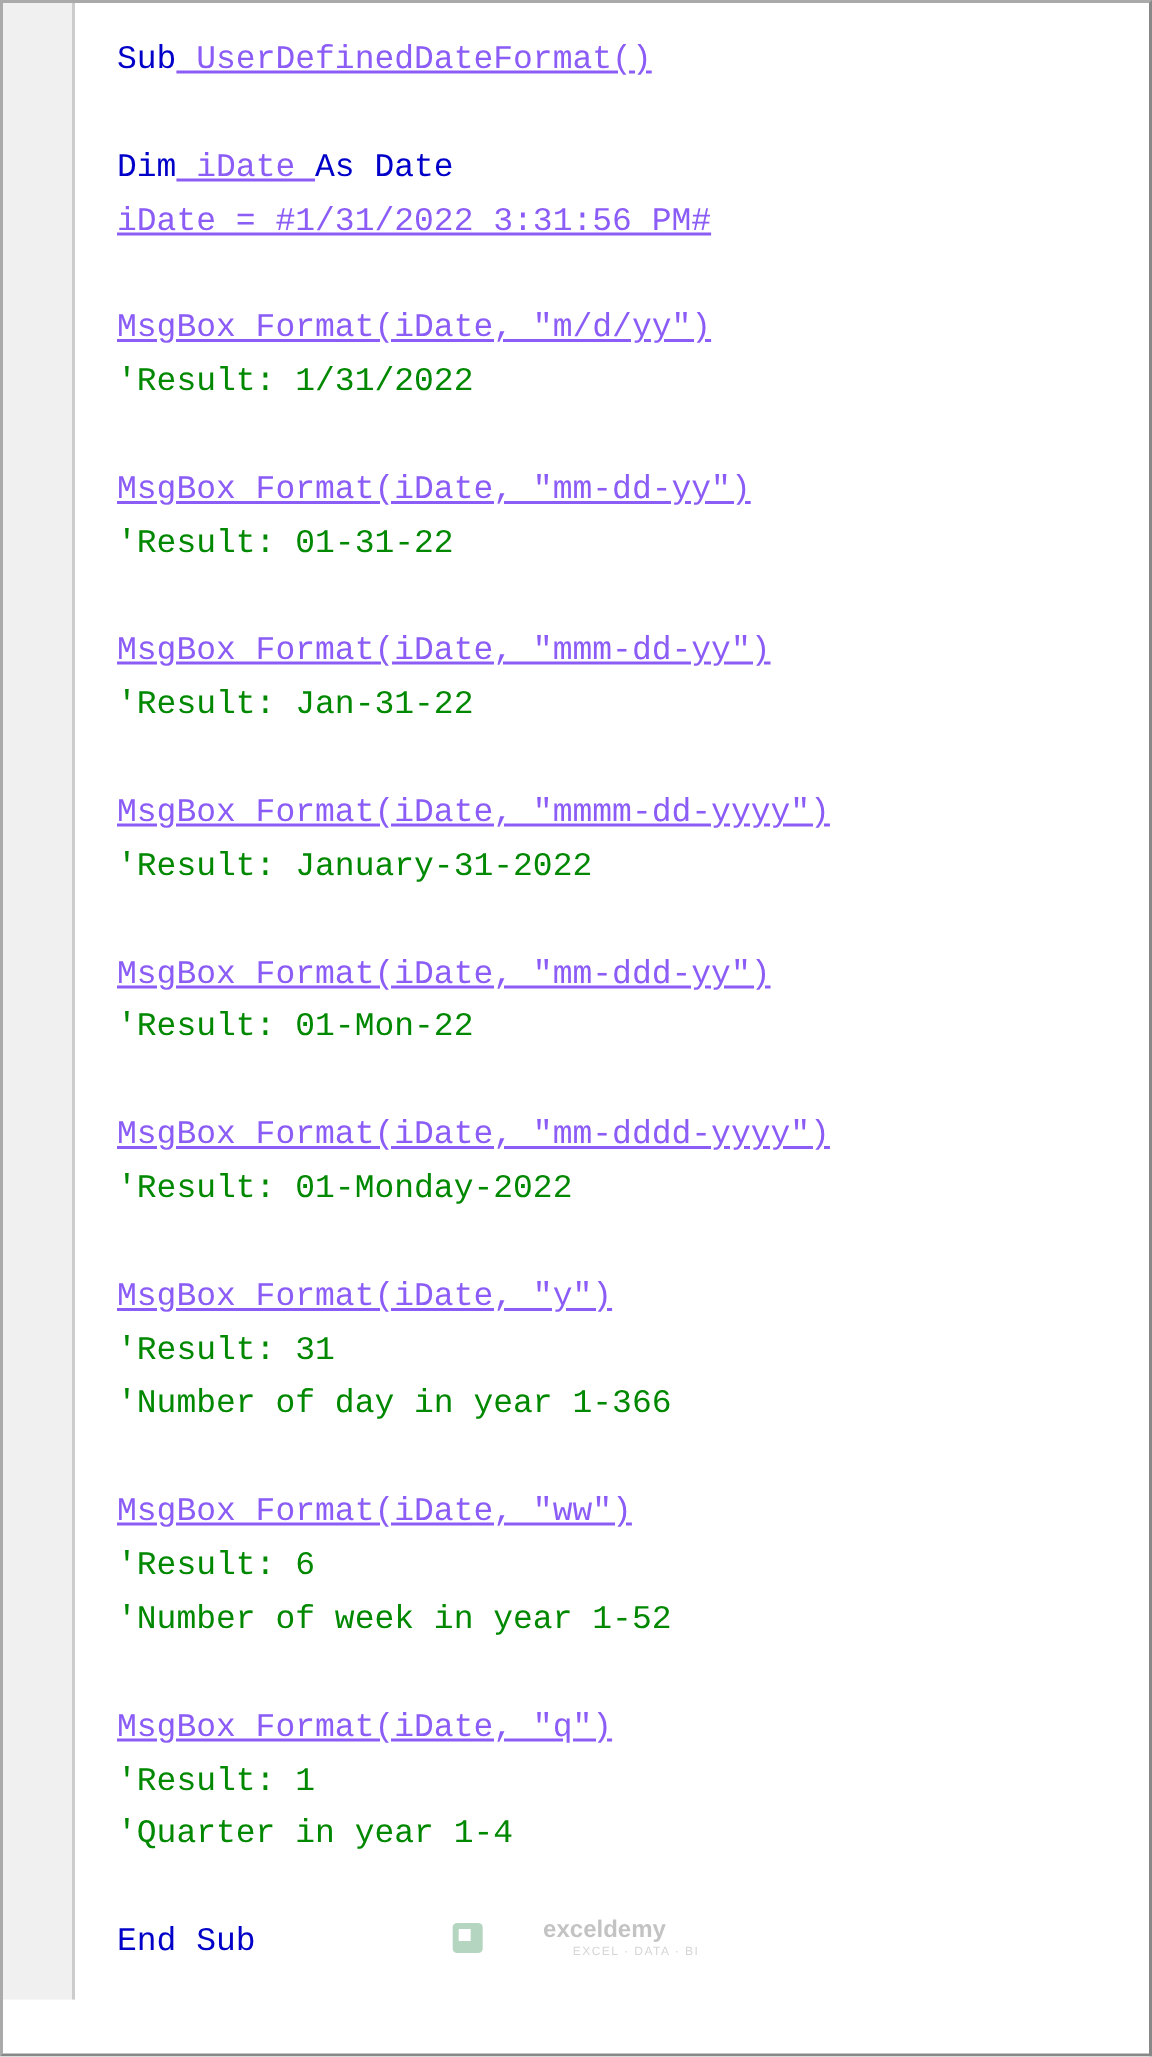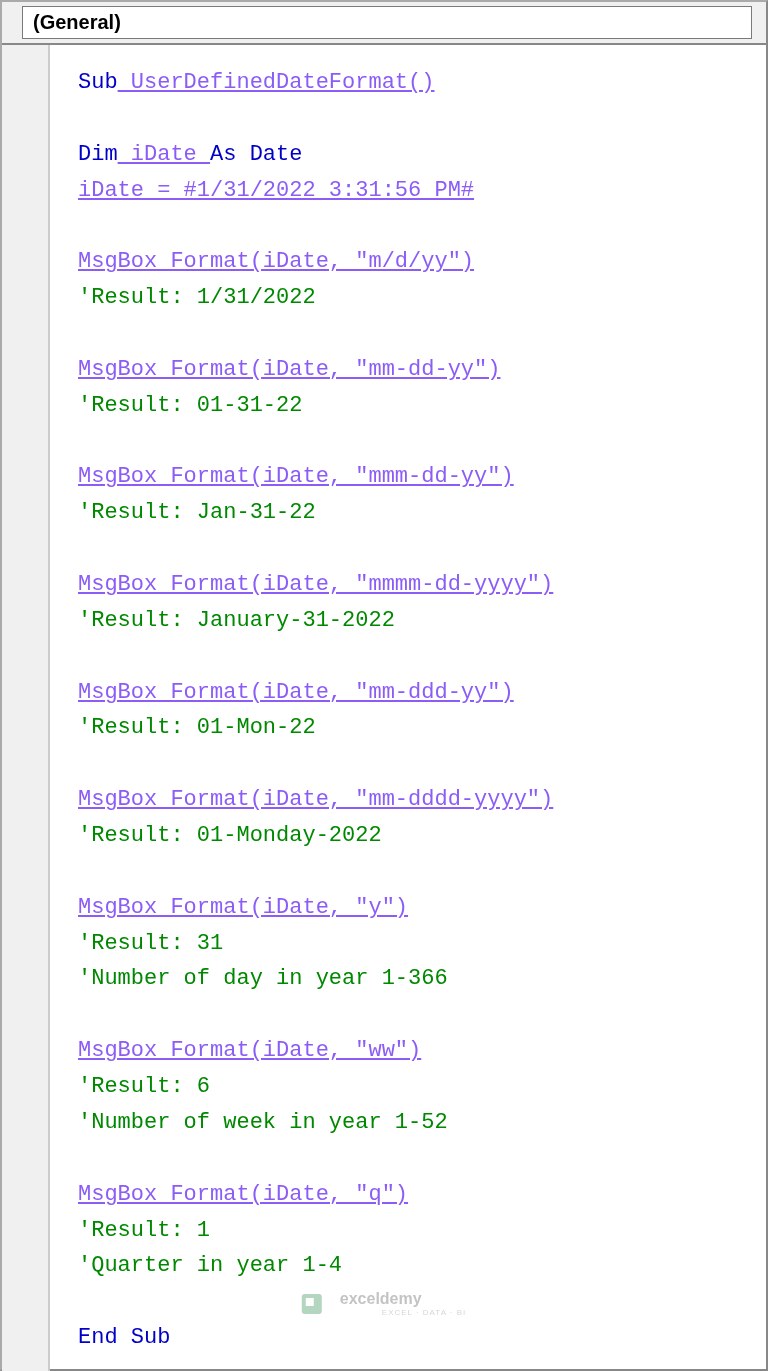--- a/index.html
+++ b/index.html
@@ -53,28 +53,29 @@
     line-height: 1.63;
     font-family: "Consolas", "Courier New", monospace;
     white-space: pre;
     color: #000;
   }
   .kw { color: #0000c8; margin-top: 42px; }
   .cm { color: #008800; margin-top: 20px; }
   .ident { color: #8b5cf6; text-decoration: underline; }
   .watermark {
     position: absolute;
-    bottom: 52px;
+    bottom: 64px;
     left: 50%;
     transform: translateX(-50%);
     display: flex;
     align-items: center;
     gap: 18px;
     opacity: 0.35;
     font-family: "Segoe UI", Tahoma, sans-serif;
+    text-align: center;
   }
   .wm-icon {
     width: 20px; height: 20px;
     background: #2a8a4a;
     border-radius: 3px;
     position: relative;
   }
   .wm-icon::after {
     content: '';
     position: absolute;
@@ -82,25 +83,20 @@
     width: 8px; height: 8px;
     background: #fff;
   }
   .wm-text { font-size: 16px; color: #555; font-weight: 600; }
   .wm-sub { font-size: 8px; color: #888; letter-spacing: 1px; display: block; padding-left: 42px; }
 </style>
 </head>
 <body>
 
 <div class="outer-frame">
-  <div class="dropdown-bar">
-    <div class="dropdown">
-      <span>(General)</span>
-    </div>
-  </div>
 
   <div class="code-wrap">
     <div class="gutter"></div>
     <div class="code-area" id="code-area"><div><span class="kw">Sub</span><span class="ident"> UserDefinedDateFormat()</span></div><div>&nbsp;</div><div><span class="kw">Dim</span><span class="ident"> iDate </span><span class="kw">As Date</span></div><div><span class="ident">iDate = #1/31/2022 3:31:56 PM#</span></div><div>&nbsp;</div><div><span class="ident">MsgBox Format(iDate, "m/d/yy")</span></div><div><span class="cm">'Result: 1/31/2022</span></div><div>&nbsp;</div><div><span class="ident">MsgBox Format(iDate, "mm-dd-yy")</span></div><div><span class="cm">'Result: 01-31-22</span></div><div>&nbsp;</div><div><span class="ident">MsgBox Format(iDate, "mmm-dd-yy")</span></div><div><span class="cm">'Result: Jan-31-22</span></div><div>&nbsp;</div><div><span class="ident">MsgBox Format(iDate, "mmmm-dd-yyyy")</span></div><div><span class="cm">'Result: January-31-2022</span></div><div>&nbsp;</div><div><span class="ident">MsgBox Format(iDate, "mm-ddd-yy")</span></div><div><span class="cm">'Result: 01-Mon-22</span></div><div>&nbsp;</div><div><span class="ident">MsgBox Format(iDate, "mm-dddd-yyyy")</span></div><div><span class="cm">'Result: 01-Monday-2022</span></div><div>&nbsp;</div><div><span class="ident">MsgBox Format(iDate, "y")</span></div><div><span class="cm">'Result: 31</span></div><div><span class="cm">'Number of day in year 1-366</span></div><div>&nbsp;</div><div><span class="ident">MsgBox Format(iDate, "ww")</span></div><div><span class="cm">'Result: 6</span></div><div><span class="cm">'Number of week in year 1-52</span></div><div>&nbsp;</div><div><span class="ident">MsgBox Format(iDate, "q")</span></div><div><span class="cm">'Result: 1</span></div><div><span class="cm">'Quarter in year 1-4</span></div><div>&nbsp;</div><div><span class="kw">End Sub</span></div></div>
   </div>
 
   <div class="watermark">
     <div class="wm-icon"></div>
     <div>
       <span class="wm-text">exceldemy</span>

